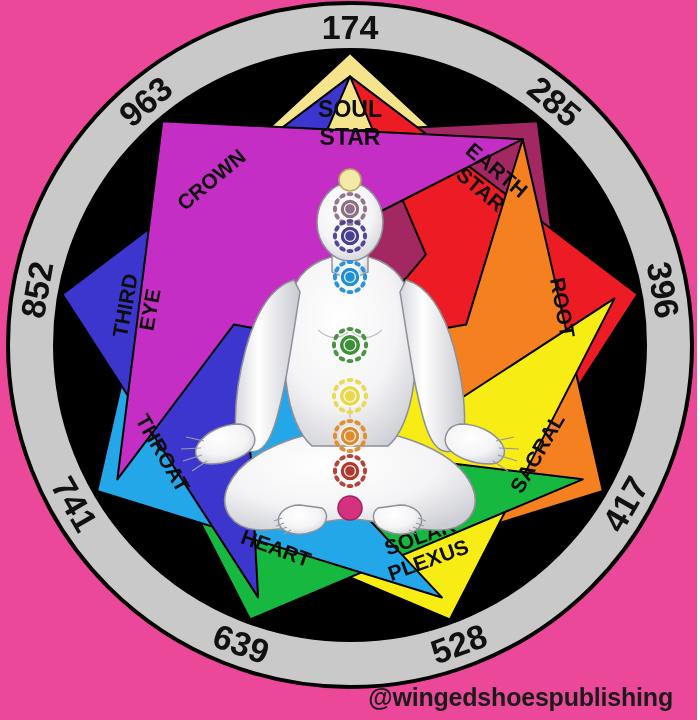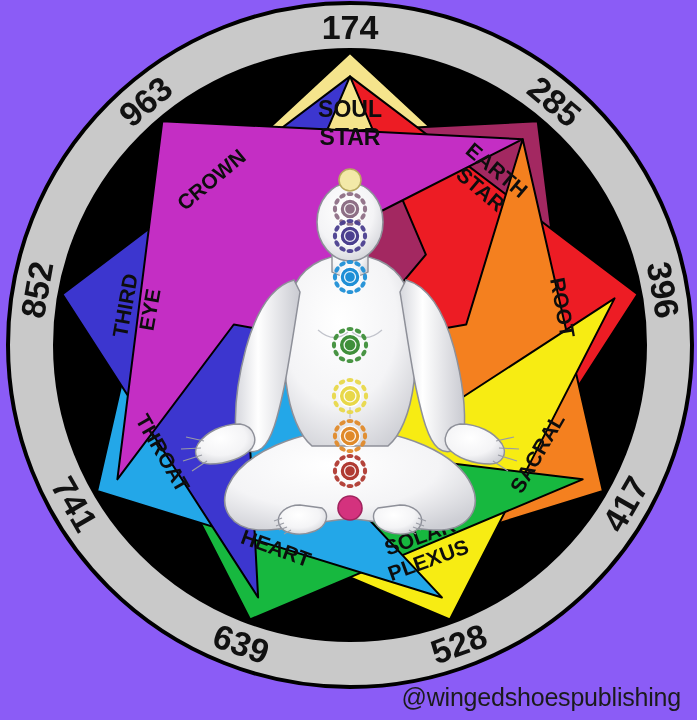--- a/index.html
+++ b/index.html
@@ -9,21 +9,21 @@
     width: 700px;
     height: 720px;
     overflow: hidden;
     font-family: "Liberation Sans", sans-serif;
   }
 
   #stage {
     position: relative;
     width: 697px;
     height: 720px;
-    background: #8b5cf6;
+    background: #ec4899;
   }
 
   #wheel {
     position: absolute;
     left: 0;
     top: 0;
     width: 700px;
     height: 690px;
   }
 
@@ -38,24 +38,24 @@
     font-family: "Liberation Sans", sans-serif;
     font-weight: 700;
     fill: #0d0d0d;
   }
 
   .point-label.big { font-size: 23px; }
   .point-label.mid { font-size: 21px; }
 
   #watermark {
     position: absolute;
-    right: 16px;
+    right: 24px;
     bottom: 8px;
     font-family: "Liberation Sans", sans-serif;
-    font-weight: 400;
+    font-weight: 700;
     font-size: 25px;
     color: #1b1b1b;
     letter-spacing: -0.2px;
     white-space: nowrap;
   }
 </style>
 </head>
 <body>
 
 <div id="stage">

